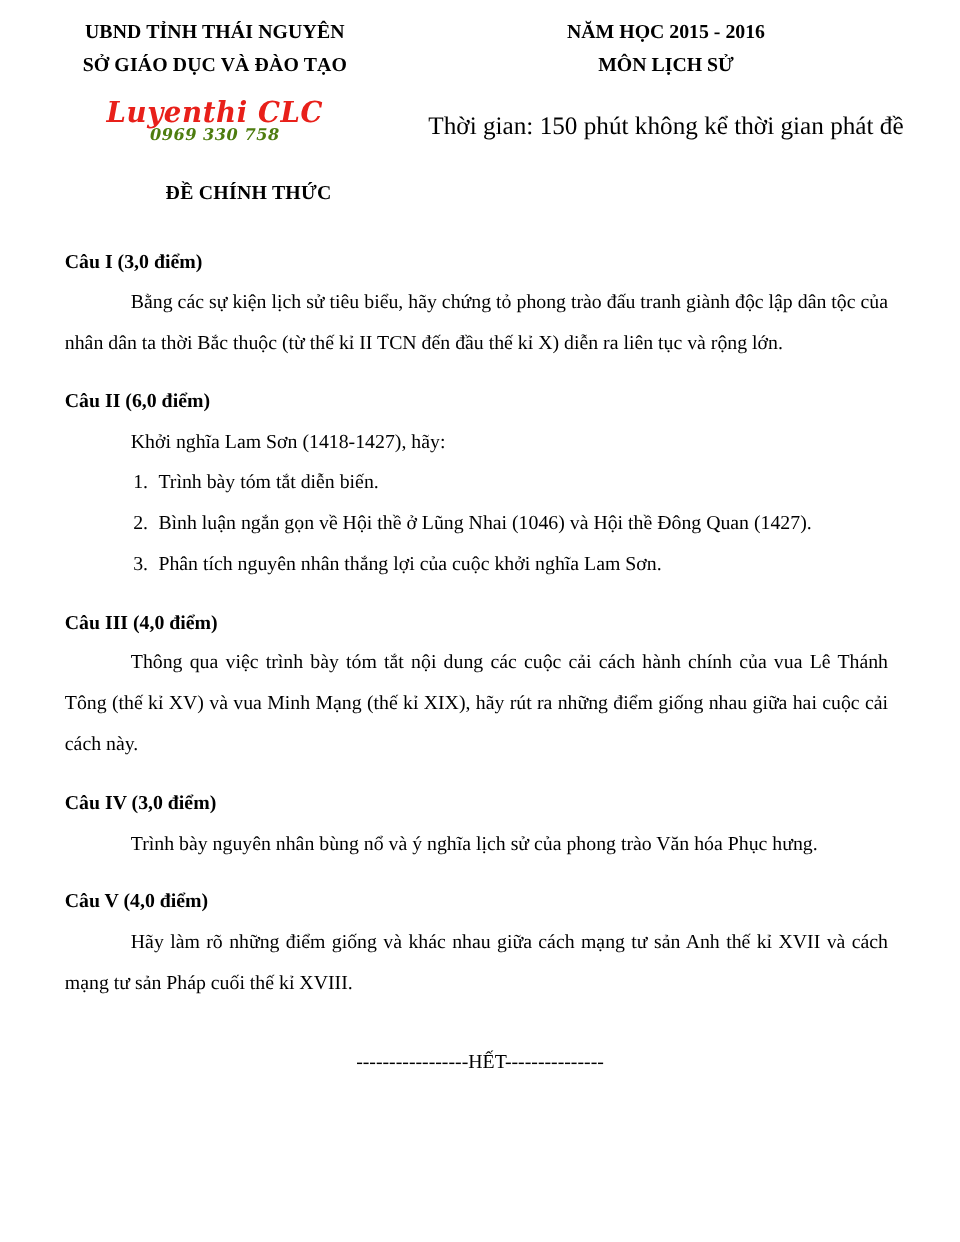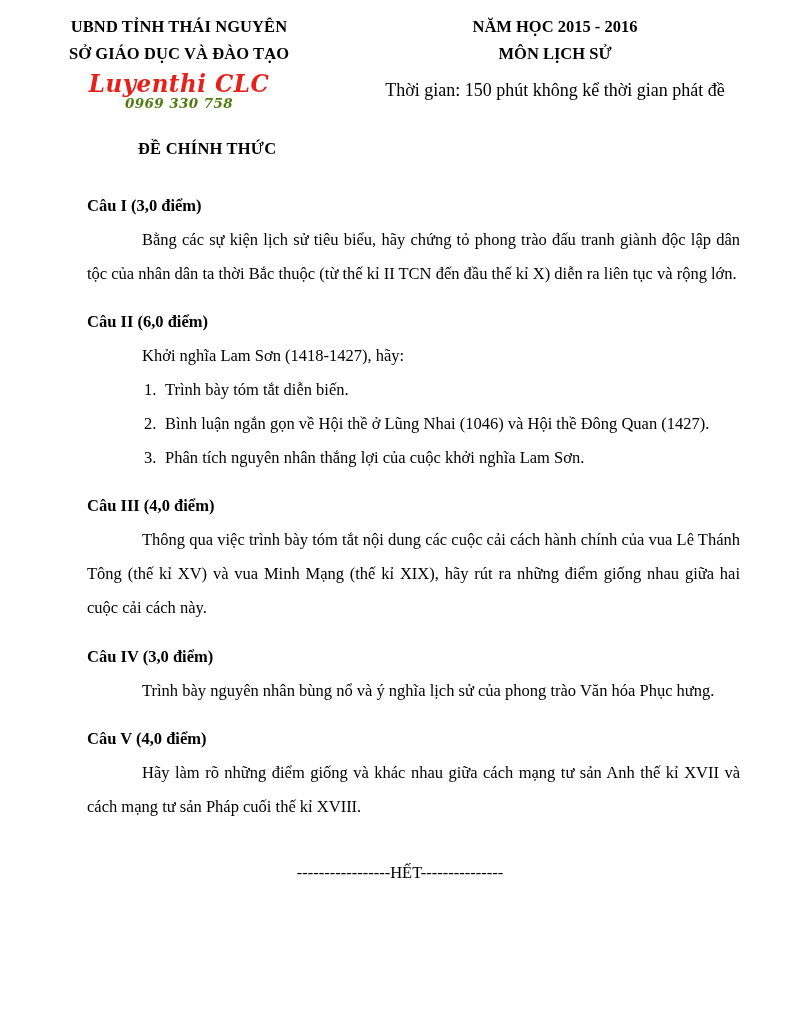--- a/index.html
+++ b/index.html
@@ -49,30 +49,30 @@
     letter-spacing: 0.1px;
     white-space: nowrap;
   }
   .hdr-right-line {
     font-size: 16.5px;
     font-weight: bold;
     line-height: 1.62;
     white-space: nowrap;
   }
   .hdr-time {
-    font-size: 18px;
+    font-size: 21px;
     font-weight: normal;
     line-height: 1.6;
-    margin-top: 9px;
+    margin-top: 22px;
     white-space: nowrap;
   }
 
   
   .logo-wrap {
-    margin-top: 5px;
+    margin-top: 15px;
     text-align: center;
     line-height: 1;
   }
   .logo-name {
     font-family: "DejaVu Serif", "Liberation Serif", serif;
     font-style: italic;
     font-weight: bold;
     font-size: 23px;
     letter-spacing: 0.5px;
     line-height: 1;
@@ -94,21 +94,21 @@
     margin-top: 28px;
     padding-left: 138px;
     font-size: 16.5px;
     font-weight: bold;
     letter-spacing: 0.2px;
   }
 
   
   .content {
     margin-top: 30px;
-    padding-left: 87px;
+    padding-left: 54px;
     padding-right: 60px;
   }
   .q-block {
     margin-bottom: 6px;
   }
   .q-title {
     font-size: 16.5px;
     font-weight: bold;
     line-height: 2.05;
     margin-top: 15px;

